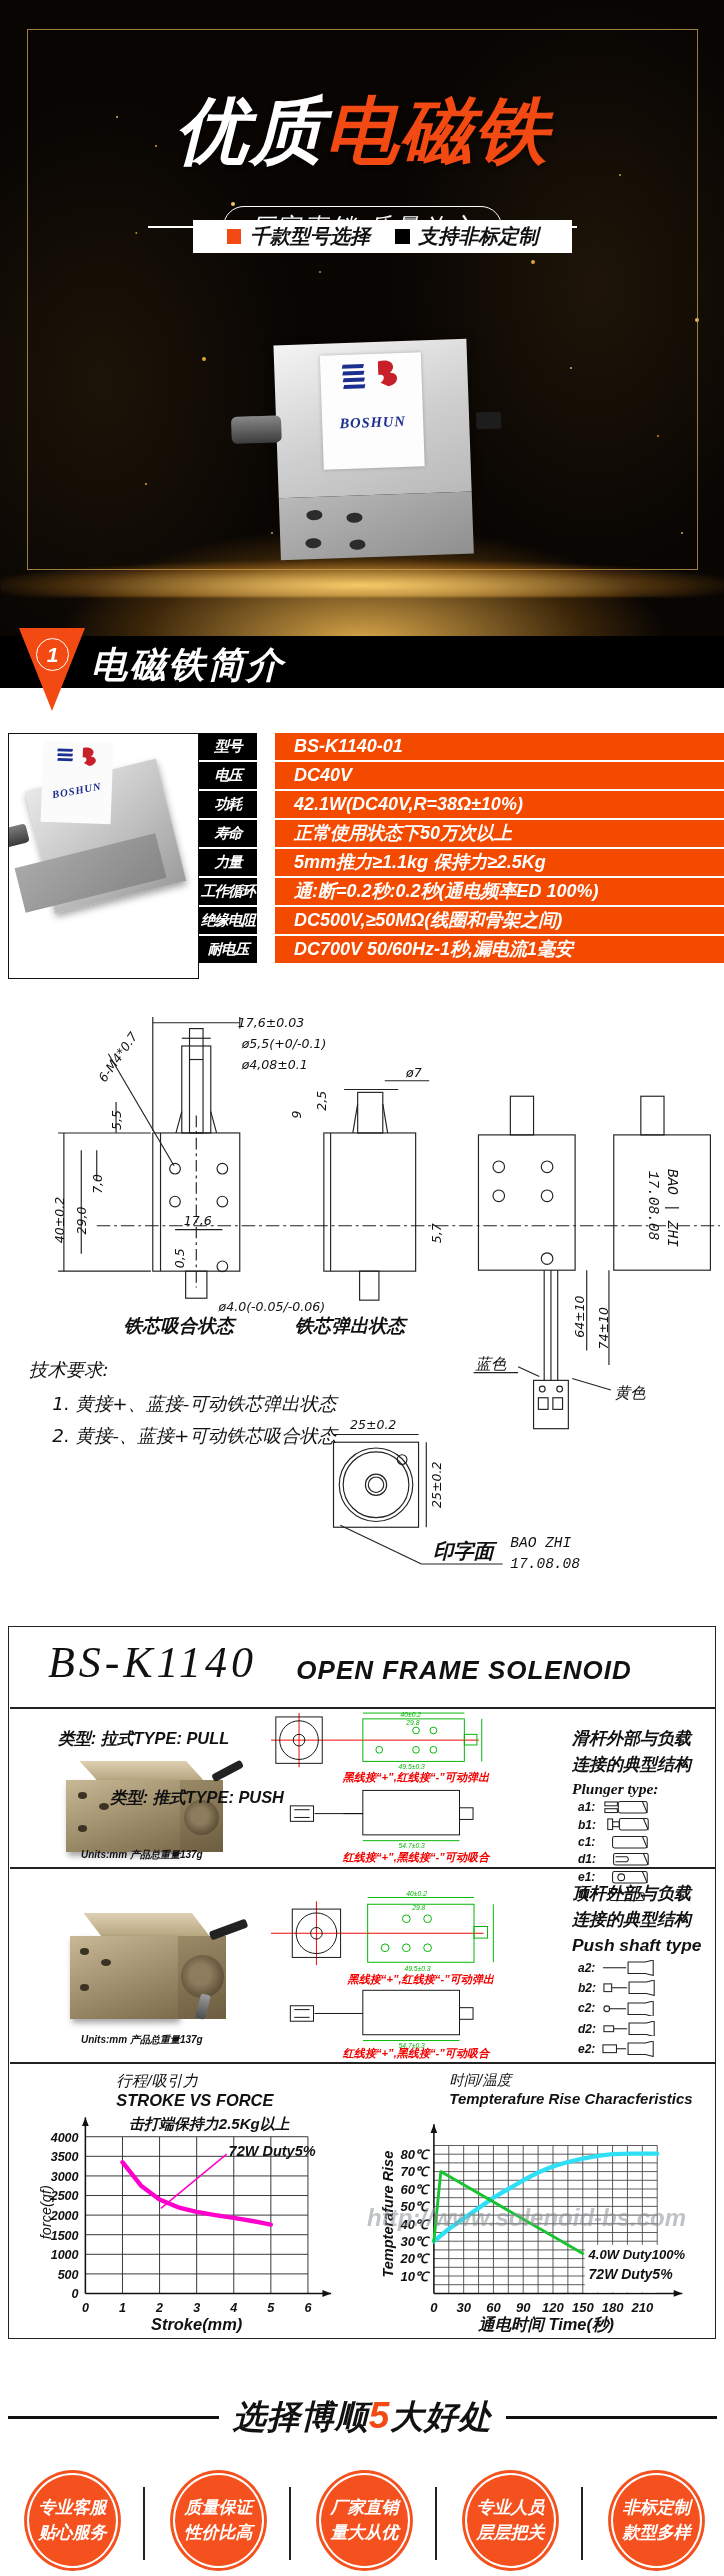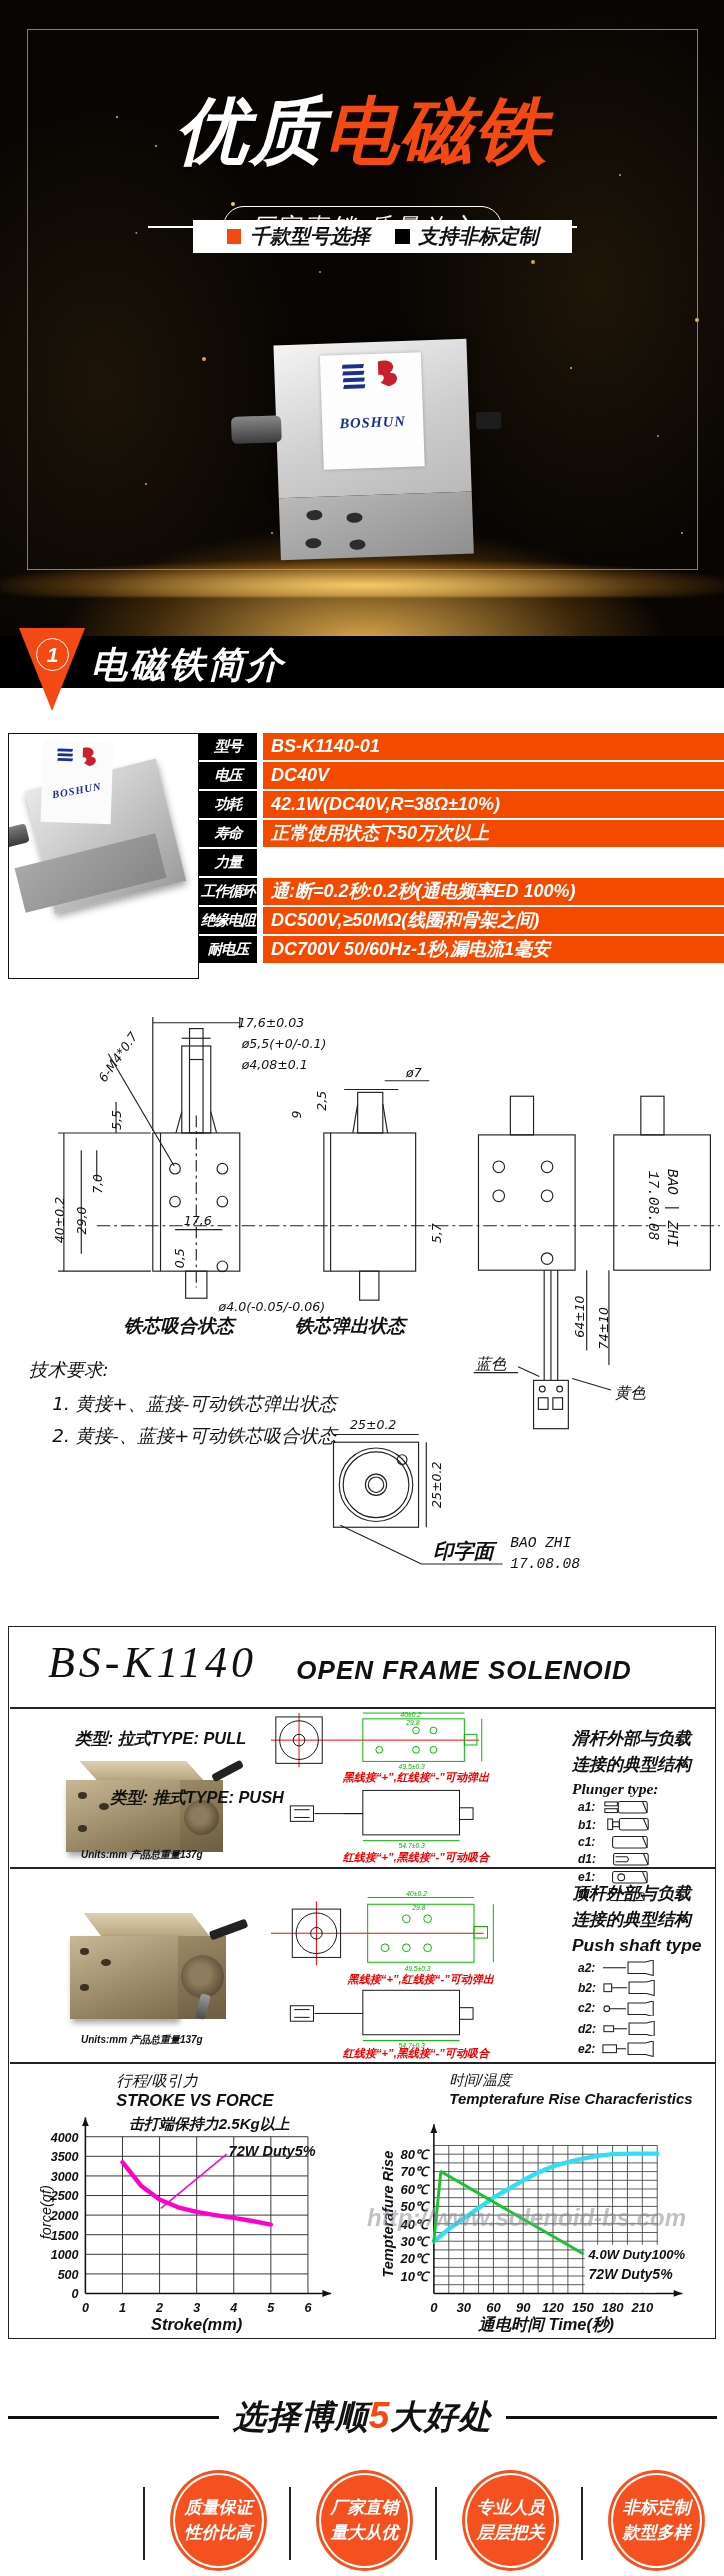--- a/index.html
+++ b/index.html
@@ -57,21 +57,21 @@
   .pbody{position:absolute;left:29px;top:39px;width:135px;height:126px;transform:rotate(-14deg);
     background:linear-gradient(150deg,#e9e9e9,#bdbdbd 60%,#9c9c9c);box-shadow:0 3.9px 7.7px rgba(0,0,0,.35);}
   .pband{position:absolute;left:9.7px;top:116px;width:145px;height:46px;transform:rotate(-14deg);
     background:linear-gradient(150deg,#a9a9a9,#868686);}
   .plabel2{position:absolute;left:33px;top:7.7px;width:70px;height:81px;background:#fbfbfb;transform:rotate(2deg);
     display:flex;flex-direction:column;align-items:center;}
   .pshaft{position:absolute;left:-13.5px;top:93px;width:33px;height:19.3px;border-radius:3.9px;background:linear-gradient(#7d7d7d,#3a3a3a);transform:rotate(-14deg);}
   .specrows{position:absolute;left:199px;top:733px;width:526px;display:flex;flex-direction:column;gap:2px;}
   .srow{display:flex;height:27px;}
   .slab{width:58px;background:#000;color:#fff;font-size:14.5px;font-weight:bold;text-align:center;line-height:27px;letter-spacing:-1px;flex:none;}
-  .sval{flex:1;margin-left:6px;background:#f34a00;color:#fff;font-size:18px;font-weight:bold;line-height:27px;padding-left:8px;white-space:nowrap;overflow:hidden;}
+  .sval{flex:1;margin-left:18px;background:#f34a00;color:#fff;font-size:18px;font-weight:bold;line-height:27px;padding-left:19px;white-space:nowrap;overflow:hidden;}
 
   
   #dwg{position:absolute;left:0;top:988px;}
   #dwg line,#dwg rect,#dwg circle,#dwg path,#dwg polyline{stroke:#222;fill:none;stroke-width:1.2;}
   #dwg text{fill:#111;font-family:"DejaVu Sans",sans-serif;stroke:none;}
   .dim{font-size:13px;}
   .cap{font-size:19px;font-weight:bold;}
   .tech{font-size:19px;}
 
   
@@ -200,20 +200,21 @@
     <div class="srow">
         <div class="slab">功耗</div>
         <div class="sval">42.1W(DC40V,R=38Ω±10%)</div>
       </div>
     <div class="srow">
         <div class="slab">寿命</div>
         <div class="sval">正常使用状态下50万次以上</div>
       </div>
     <div class="srow">
         <div class="slab">力量</div>
+        <div class="sval">5mm推力≥1.1kg 保持力≥2.5Kg</div>
       </div>
     <div class="srow">
         <div class="slab">工作循环</div>
         <div class="sval">通:断=0.2秒:0.2秒(通电频率ED 100%)</div>
       </div>
     <div class="srow">
         <div class="slab">绝缘电阻</div>
         <div class="sval">DC500V,≥50MΩ(线圈和骨架之间)</div>
       </div>
     <div class="srow">
@@ -341,21 +342,21 @@
     <text class="dim" style="font-family:'Liberation Mono',monospace;font-size:15px" x="528" y="600">17.08.08</text>
   </svg>
 
   <div class="bigbox"></div>
   <div class="hline" style="top:1707px;"></div>
   <div class="hline" style="top:1867px;"></div>
   <div class="hline" style="top:2062px;"></div>
   <div class="model">BS-K1140</div>
   <div class="openframe">OPEN FRAME SOLENOID</div>
 
-  <div class="typelab" style="left:75px;top:1728px;">类型: 拉式TYPE: PULL</div>
+  <div class="typelab" style="left:58px;top:1728px;">类型: 拉式TYPE: PULL</div>
   <div class="brass" style="left:66px;top:1759px;width:164px;height:97px;">
     <div class="br-top" style="left:13.5px;top:1.9px;width:124px;height:19.3px;clip-path:polygon(14% 100%,0 0,86% 0,100% 100%);"></div>
     <div class="br-front" style="left:0px;top:21px;width:114px;height:72px;"></div>
     <div class="br-side" style="left:114px;top:21px;width:43px;height:72px;"></div>
     <div class="br-circle" style="left:118px;top:41px;width:35px;height:35px;"></div>
     <div class="br-hole" style="left:11.6px;top:33px;"></div>
     <div class="br-hole" style="left:33px;top:44px;"></div>
     <div class="br-hole" style="left:11.6px;top:66px;"></div>
     <div class="br-cable" style="left:145px;top:7.7px;width:33px;height:7.7px;transform:rotate(-28deg);"></div>
   </div>
@@ -657,20 +658,24 @@
     </g>
   </svg>
   <div class="watermark">http://www.solenoid-bs.com</div>
 
   <div class="bent">
     <div class="bline"></div>
     <div class="bentxt"><span>选择博顺</span><span class="num">5</span><span>大好处</span></div>
     <div class="bline"></div>
   </div>
   <div class="badges">
+    <div class="badge" style="left:27px;">
+        <span>专业客服</span>
+        <span>贴心服务</span>
+      </div>
     <div class="vdiv" style="left:143px;"></div>
     <div class="badge" style="left:173px;">
         <span>质量保证</span>
         <span>性价比高</span>
       </div>
     <div class="vdiv" style="left:289px;"></div>
     <div class="badge" style="left:319px;">
         <span>厂家直销</span>
         <span>量大从优</span>
       </div>

